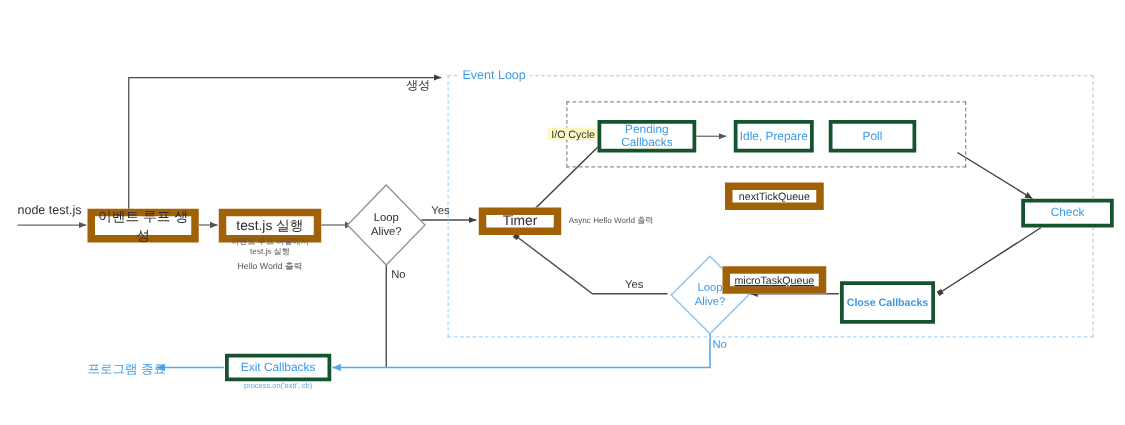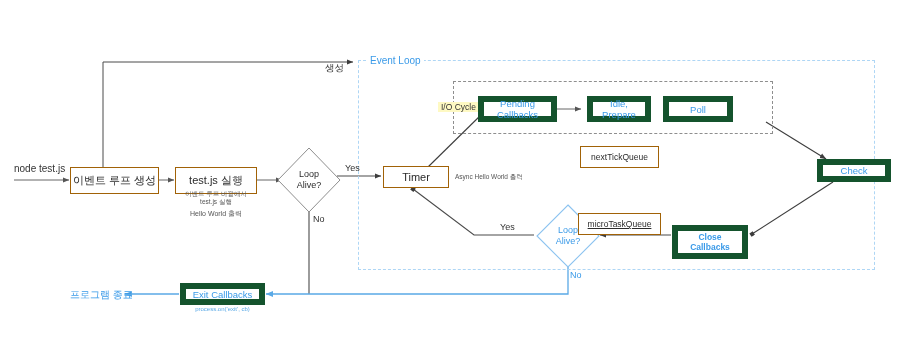--- a/index.html
+++ b/index.html
@@ -2,22 +2,22 @@
 <html><head>
 <meta charset="utf-8">
 <style>
   html,body{margin:0;padding:0;background:#ffffff;}
   body{width:900px;height:340px;overflow:hidden;
        font-family:"Liberation Sans","DejaVu Sans",sans-serif;}
   #stage{position:relative;width:900px;height:340px;}
   svg.layer{position:absolute;left:0;top:0;width:900px;height:340px;}
   .node{position:absolute;box-sizing:border-box;display:flex;align-items:center;
         justify-content:center;text-align:center;background:#ffffff;}
-  .node-gray{border:1px solid #a16207;color:#2b2b2b;font-size:11px;}
-  .node-blue{border:6px solid #14532d;color:#3a9ae8;font-size:11px;}
+  .node-gray{border:6px solid #a16207;color:#2b2b2b;font-size:11px;}
+  .node-blue{border:3px solid #14532d;color:#3a9ae8;font-size:11px;}
   .lbl{position:absolute;white-space:nowrap;}
   .lbl-gray{color:#333333;font-size:10px;}
   .lbl-blue{color:#3a9ae8;font-size:10px;}
   .tiny{font-size:6.5px;color:#555555;line-height:1.45;text-align:center;
         position:absolute;white-space:nowrap;}
   .tiny-blue{font-size:6px;color:#5aa9e6;position:absolute;white-space:nowrap;
         text-align:center;}
   .diamond-txt{position:absolute;white-space:nowrap;text-align:center;
         line-height:1.25;}
   .dz{position:absolute;box-sizing:border-box;}

